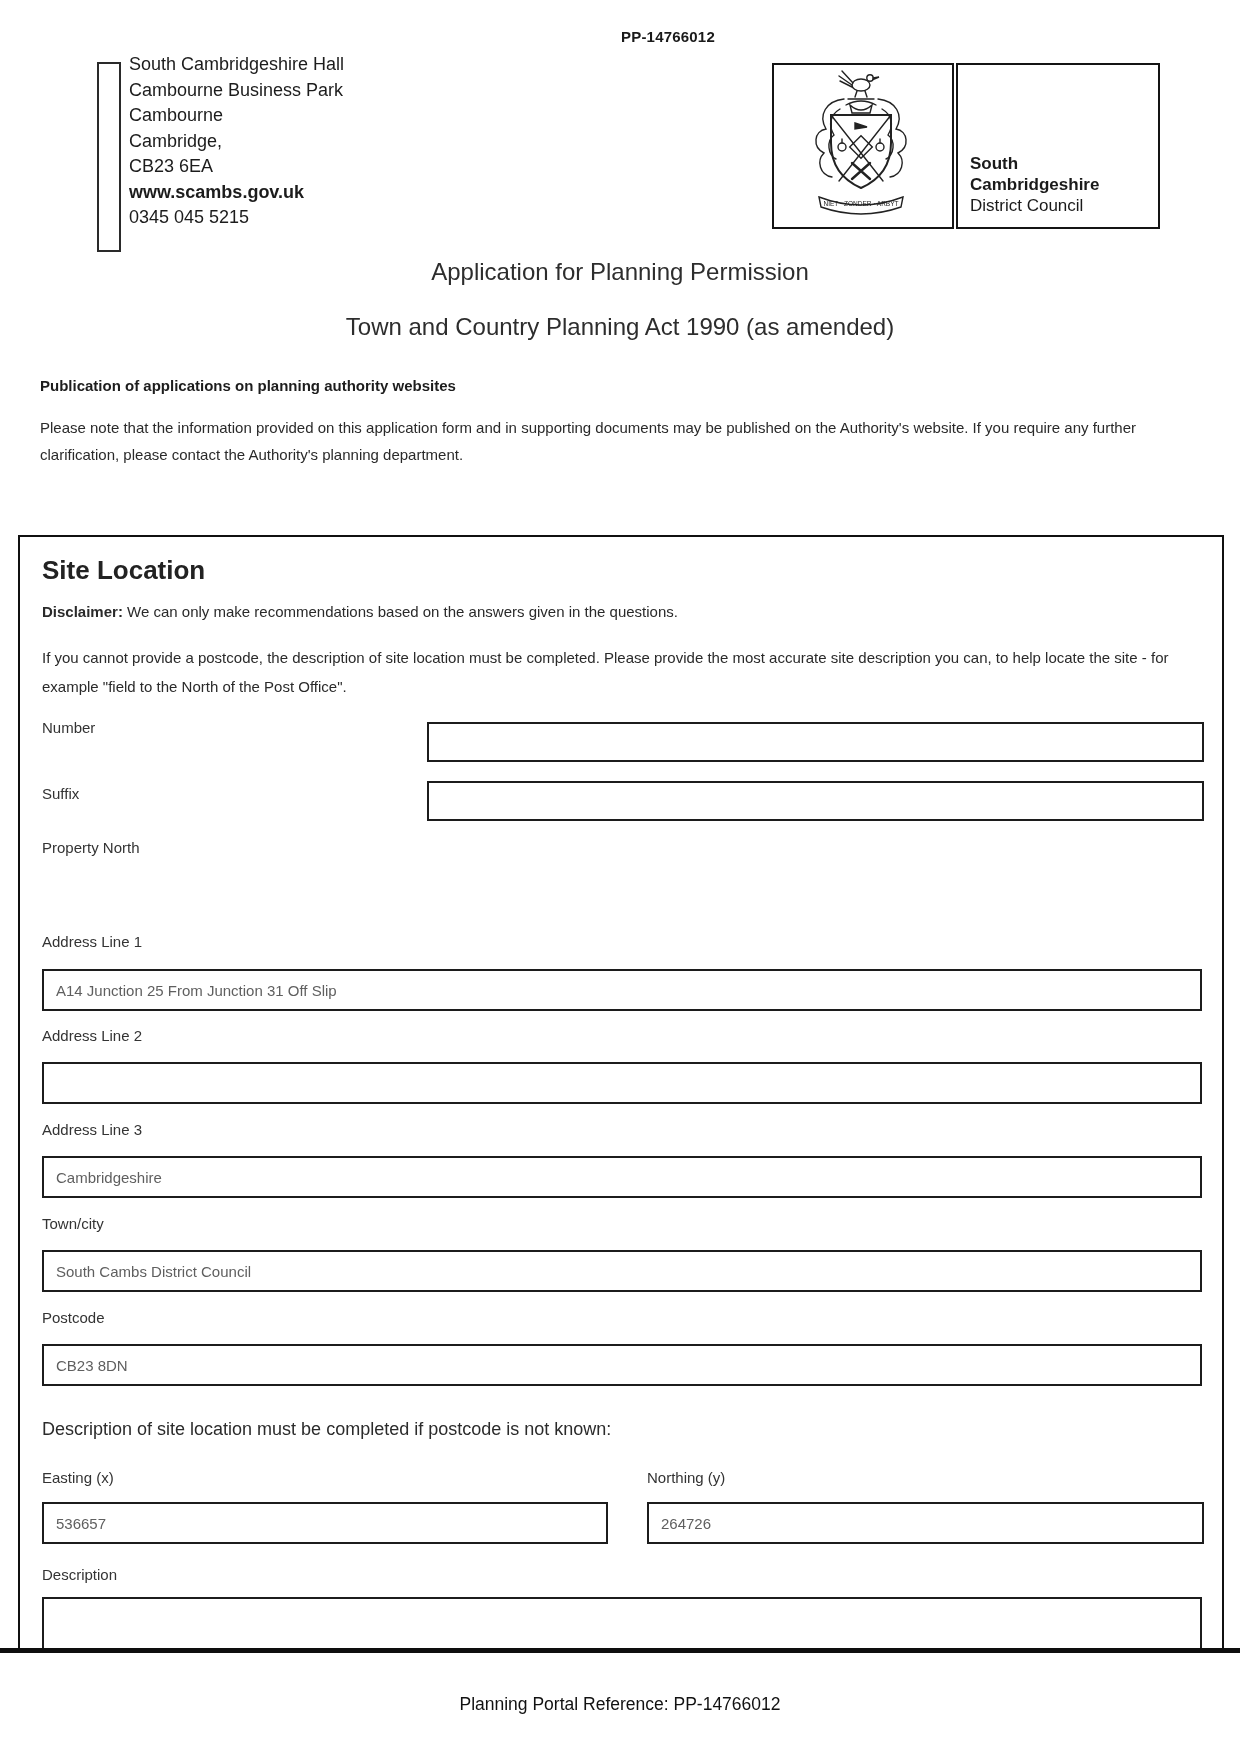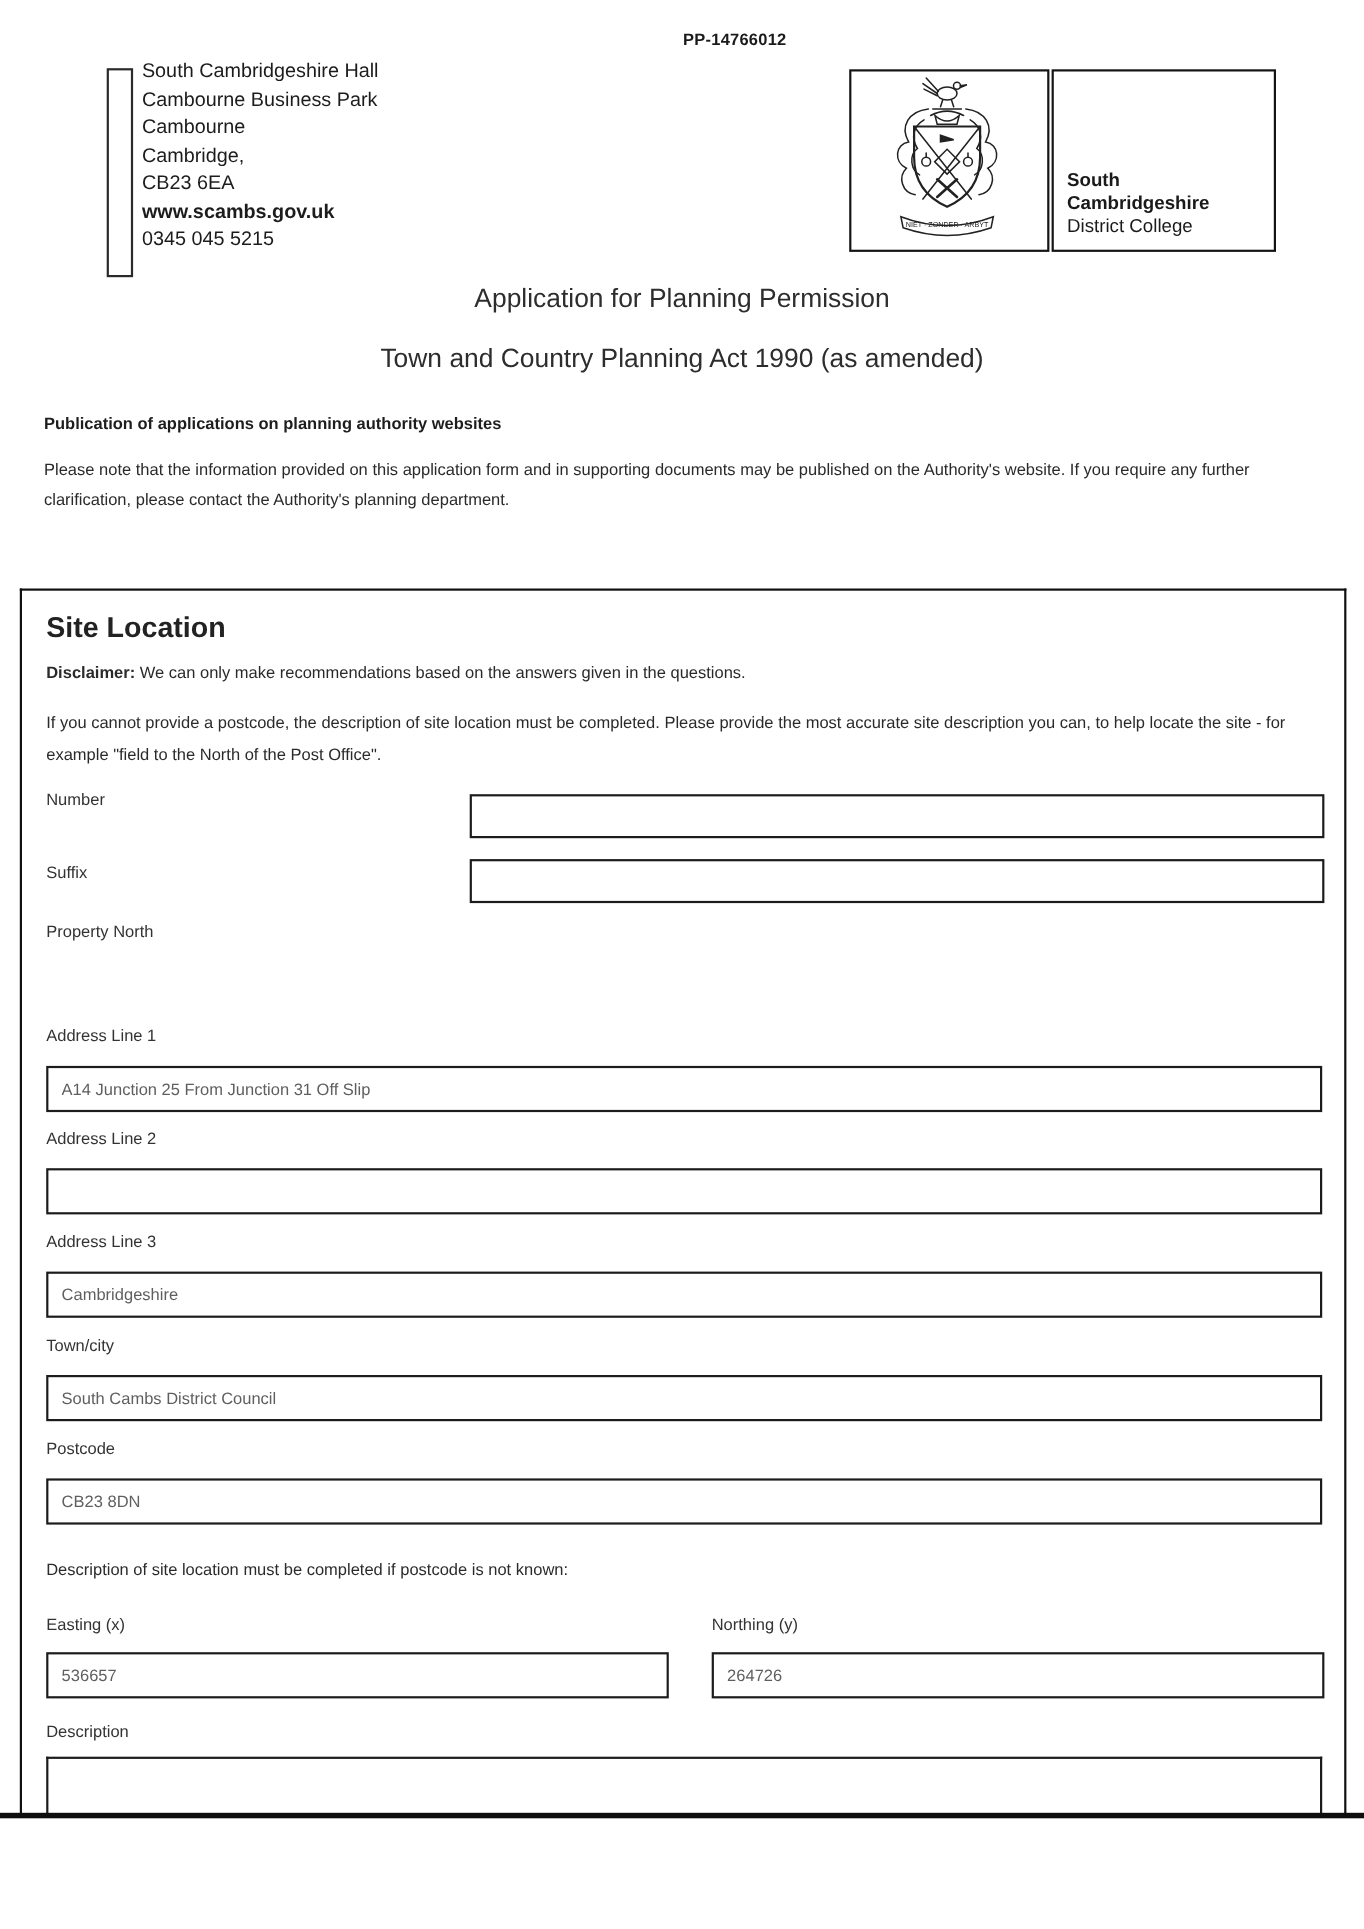--- a/index.html
+++ b/index.html
@@ -27,21 +27,21 @@
   .site-box{left:18px;top:535px;width:1202px;height:1115px;border:2px solid #101010;border-bottom:none;background:#fff;}
   .site-box .abs{position:absolute;}
   .sl-heading{left:22px;top:18px;font-size:26px;font-weight:bold;color:#222;}
   .sl-disclaimer{left:22px;top:66px;font-size:15px;color:#2a2a2a;}
   .sl-disclaimer .b{font-weight:bold;}
   .sl-intro{left:22px;top:106px;width:1138px;font-size:15px;line-height:29px;color:#2a2a2a;}
   .f-label{font-size:15px;color:#333;}
   .f-input{border:2px solid #1c1c1c;background:#fff;font-family:"Liberation Sans","DejaVu Sans",sans-serif;
            font-size:15px;color:#5f5f5f;padding:0 12px;box-sizing:border-box;outline:none;}
   textarea.f-input{resize:none;padding-top:8px;border-bottom:none;}
-  .desc-heading{left:22px;top:882px;font-size:15px;color:#2b2b2b;}
+  .desc-heading{left:22px;top:882px;font-size:18px;color:#2b2b2b;}
   
   .page-rule{left:0;top:1648px;width:1240px;height:5px;background:#0e0e0e;}
   .footer-ref{top:1694px;font-size:17.5px;color:#111;}
 </style>
 </head>
 <body>
 
 <div id="page">
 
   <div class="abs center pp-ref">PP-14766012</div>
@@ -91,21 +91,21 @@
         <path d="M45,132 Q87,148 129,132 L127,142 Q87,156 47,142 z"></path>
       </g>
       <text x="87" y="141" text-anchor="middle" font-size="6.5" fill="#222" font-family="Liberation Sans, DejaVu Sans, sans-serif">NIET · ZONDER · ARBYT</text>
     </svg>
   </div>
 
   <div class="abs logo-text-box">
     <div class="logo-text">
       <div class="b">South</div>
       <div class="b">Cambridgeshire</div>
-      <div>District College</div>
+      <div>District Council</div>
     </div>
   </div>
 
   <div class="abs center doc-title">Application for Planning Permission</div>
   <div class="abs center doc-subtitle">Town and Country Planning Act 1990 (as amended)</div>
 
   <div class="abs pub-heading">Publication of applications on planning authority websites</div>
   <div class="abs pub-body">Please note that the information provided on this application form and in supporting documents may be published on the Authority's website. If you require any further clarification, please contact the Authority's planning department.</div>
 
   <div class="abs site-box">
@@ -146,14 +146,15 @@
     <label class="abs f-label" style="left:22px;top:932px;">Easting (x)</label>
     <label class="abs f-label" style="left:627px;top:932px;">Northing (y)</label>
     <input class="abs f-input" style="left: 22px; top: 965px; width: 566px; height: 42px;" value="536657">
     <input class="abs f-input" style="left: 627px; top: 965px; width: 557px; height: 42px;" value="264726">
 
     <label class="abs f-label" style="left:22px;top:1029px;">Description</label>
     <textarea class="abs f-input" style="left: 22px; top: 1060px; width: 1160px; height: 53px;" value=""></textarea>
   </div>
 
   <div class="abs page-rule"></div>
+  <div class="abs center footer-ref">Planning Portal Reference: PP-14766012</div>
 
 </div>
 
 </body></html>

